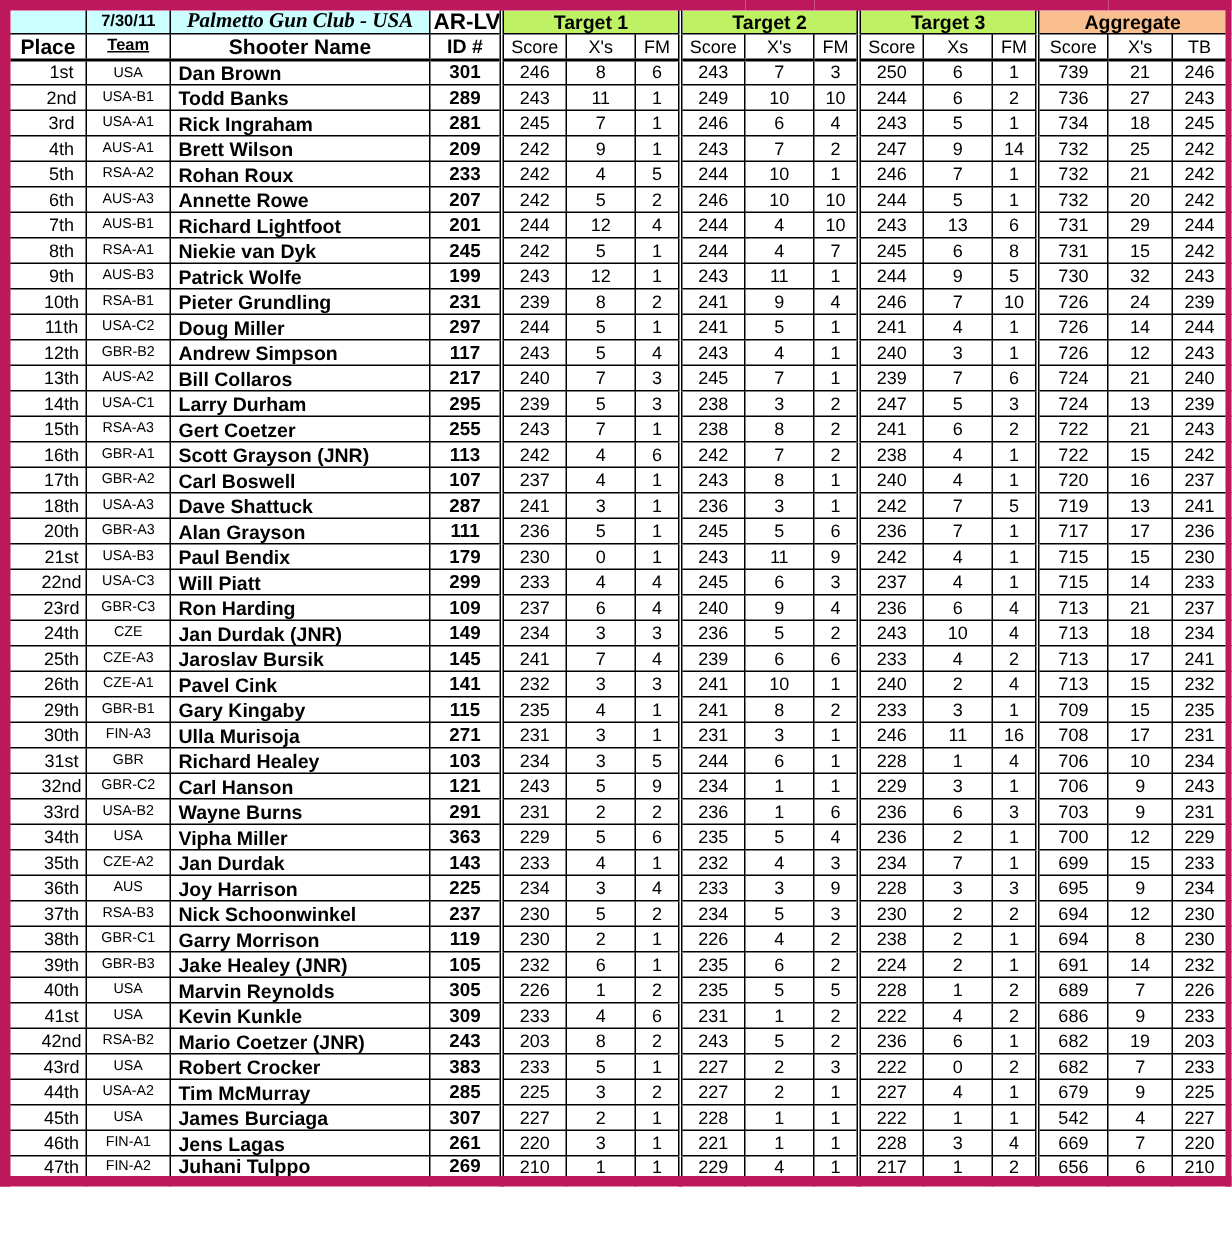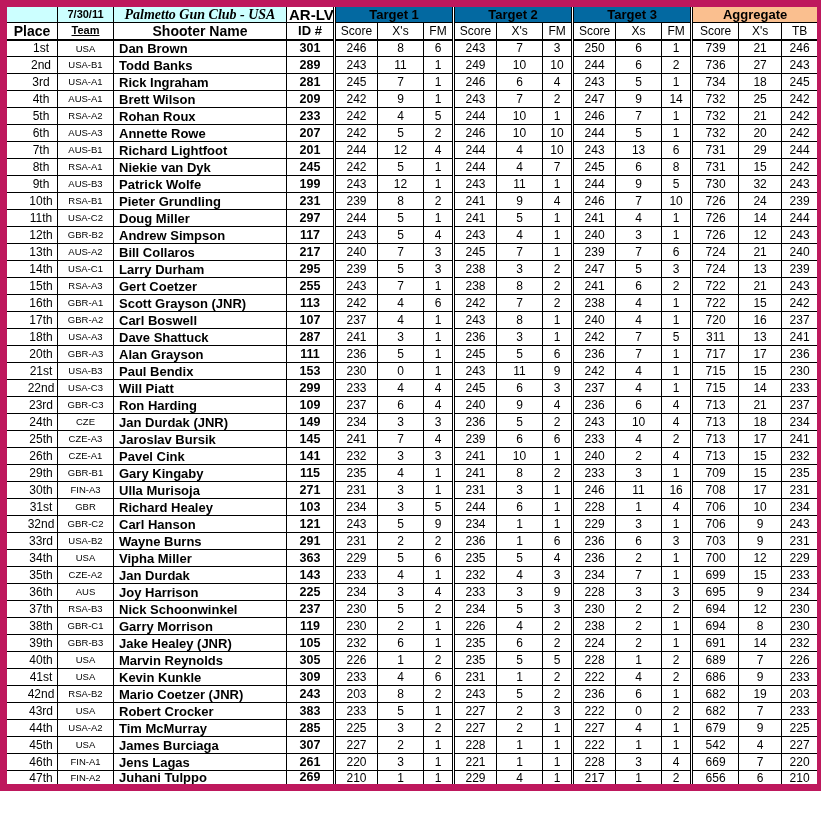--- a/index.html
+++ b/index.html
@@ -6,21 +6,21 @@
   body{width:821px;height:840px;font-family:"Liberation Sans",sans-serif;color:#000;overflow:hidden;}
   table{border-collapse:collapse;table-layout:fixed;width:821px;height:675px;border:7px solid #be185d;}
   th,td{border:1px solid #000;overflow:hidden;white-space:nowrap;padding:0 2px;text-align:center;vertical-align:middle;line-height:1;}
   
   .gsep{border-left:3px double #000;}
   
   .title-row{height:18px;}
   .sub-row{height:17px;}
   .sub-row th{border-bottom:2px solid #000;}
   .cyan{background:#CCFFFF;}
-  .gray{background:#0369a1;}
+  .gray{background:#bef264;}
   .orange{background:#FABF8F;}
   .date-cell{font-weight:bold;font-size:11px;}
   .club-cell{font-family:"Liberation Serif",serif;font-style:italic;font-weight:bold;font-size:14px;}
   .arlv-cell{font-weight:bold;font-size:15px;}
   .group-cell{font-weight:bold;font-size:13px;}
   .place-h{font-weight:bold;font-size:14px;}
   .team-h{font-weight:bold;font-size:11px;text-decoration:underline;}
   .name-h{font-weight:bold;font-size:14px;}
   .id-h{font-weight:bold;font-size:13px;}
   .sub-h{font-weight:normal;font-size:12px;}
@@ -398,21 +398,21 @@
         <td class="c-id">287</td>
         <td class="c-num gsep">241</td>
         <td class="c-num">3</td>
         <td class="c-num">1</td>
         <td class="c-num gsep">236</td>
         <td class="c-num">3</td>
         <td class="c-num">1</td>
         <td class="c-num gsep">242</td>
         <td class="c-num">7</td>
         <td class="c-num">5</td>
-        <td class="c-num gsep">311</td>
+        <td class="c-num gsep">719</td>
         <td class="c-num">13</td>
         <td class="c-num">241</td>
       </tr>
       <tr>
         <td class="c-place">20th</td>
         <td class="c-team">GBR-A3</td>
         <td class="c-name">Alan Grayson</td>
         <td class="c-id">111</td>
         <td class="c-num gsep">236</td>
         <td class="c-num">5</td>
@@ -424,21 +424,21 @@
         <td class="c-num">7</td>
         <td class="c-num">1</td>
         <td class="c-num gsep">717</td>
         <td class="c-num">17</td>
         <td class="c-num">236</td>
       </tr>
       <tr>
         <td class="c-place">21st</td>
         <td class="c-team">USA-B3</td>
         <td class="c-name">Paul Bendix</td>
-        <td class="c-id">153</td>
+        <td class="c-id">179</td>
         <td class="c-num gsep">230</td>
         <td class="c-num">0</td>
         <td class="c-num">1</td>
         <td class="c-num gsep">243</td>
         <td class="c-num">11</td>
         <td class="c-num">9</td>
         <td class="c-num gsep">242</td>
         <td class="c-num">4</td>
         <td class="c-num">1</td>
         <td class="c-num gsep">715</td>

